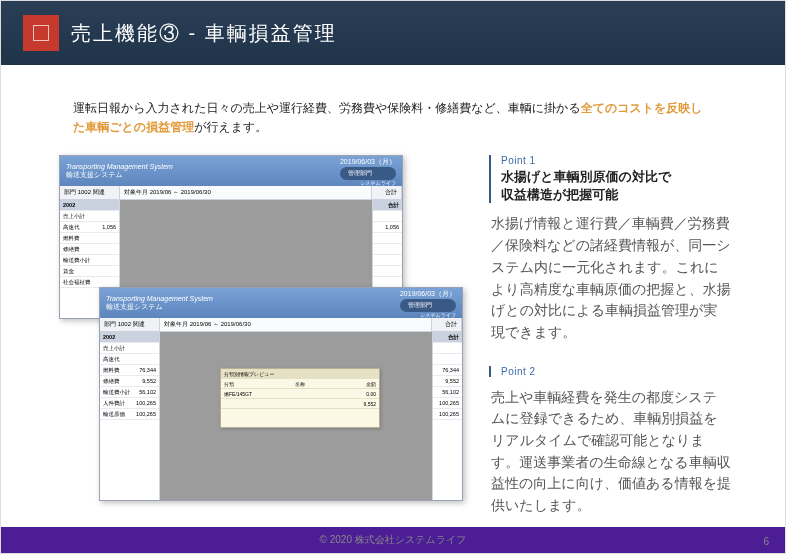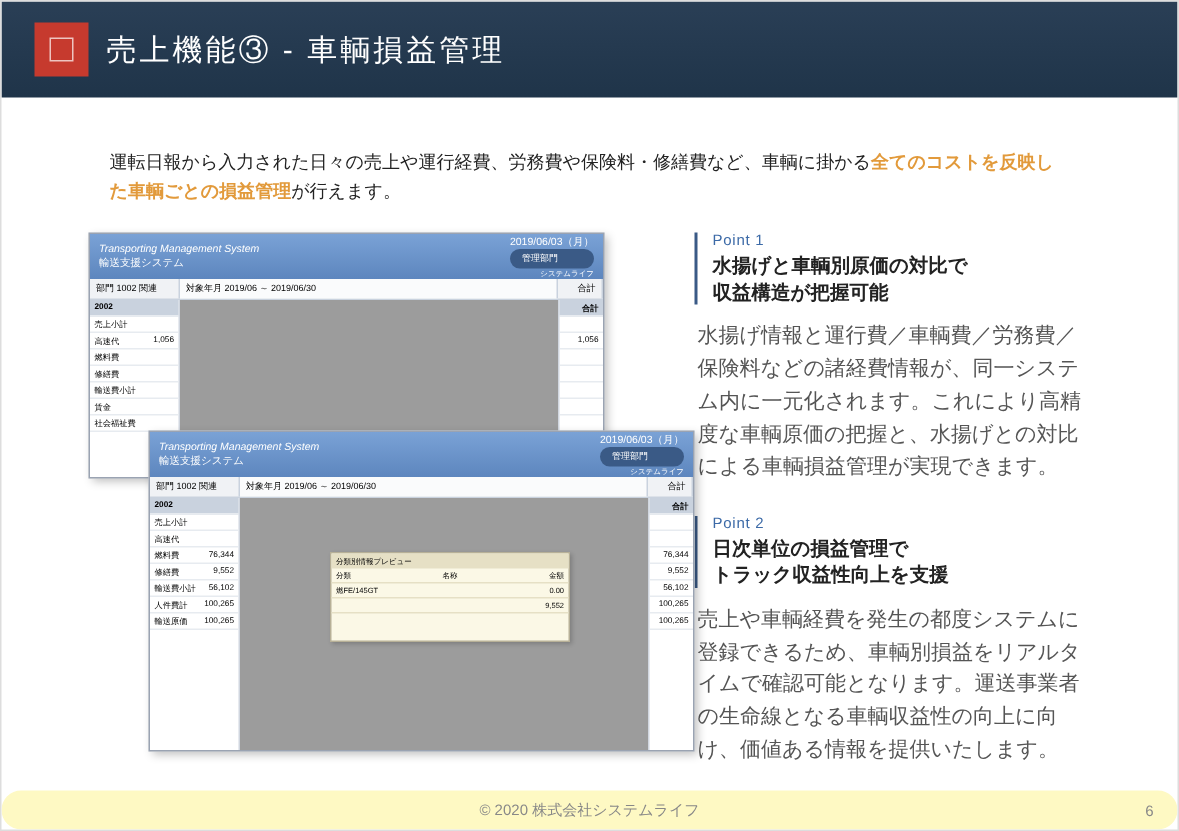--- a/index.html
+++ b/index.html
@@ -60,20 +60,21 @@
 
     .intro .highlight {
       color: #e29a3b;
       font-weight: 600;
     }
 
     
     .content {
       display: flex;
       padding: 0 54px 0 58px;
+      gap: 26px;
     }
 
     
     .mock-area {
       position: relative;
       width: 404px;
       height: 346px;
     }
 
     .app-window {
@@ -259,27 +260,26 @@
       padding-left: 2px;
     }
 
     
     .footer {
       position: absolute;
       bottom: 0;
       left: 0;
       right: 0;
       height: 26px;
-      background: #fef9c3;
+      background: #4c1d95;
       display: flex;
       align-items: center;
       justify-content: center;
       font-size: 10px;
       color: #888;
-      border-radius: 13px;
     }
 
     .page-num {
       position: absolute;
       right: 16px;
       bottom: 6px;
       font-size: 10px;
       color: #888;
     }
   </style>
@@ -466,24 +466,20 @@
       <div class="point-tag">Point 1</div>
       <div class="point-title">
         <span>水揚げと車輌別原価の対比で</span><br>
         <span>収益構造が把握可能</span>
       </div>
     </div>
     <div class="point-body">水揚げ情報と運行費／車輌費／労務費／保険料などの諸経費情報が、同一システム内に一元化されます。これにより高精度な車輌原価の把握と、水揚げとの対比による車輌損益管理が実現できます。</div>
 
     <div class="point-block">
       <div class="point-tag">Point 2</div>
-      <div class="point-title">
-        <span>日次単位の損益管理で</span><br>
-        <span>トラック収益性向上を支援</span>
-      </div>
     </div>
     <div class="point-body">売上や車輌経費を発生の都度システムに登録できるため、車輌別損益をリアルタイムで確認可能となります。運送事業者の生命線となる車輌収益性の向上に向け、価値ある情報を提供いたします。</div>
 
   </div>
 </div>
 
 <div class="footer">
   <span>© 2020  株式会社システムライフ</span>
 </div>
 <div class="page-num">6</div>

